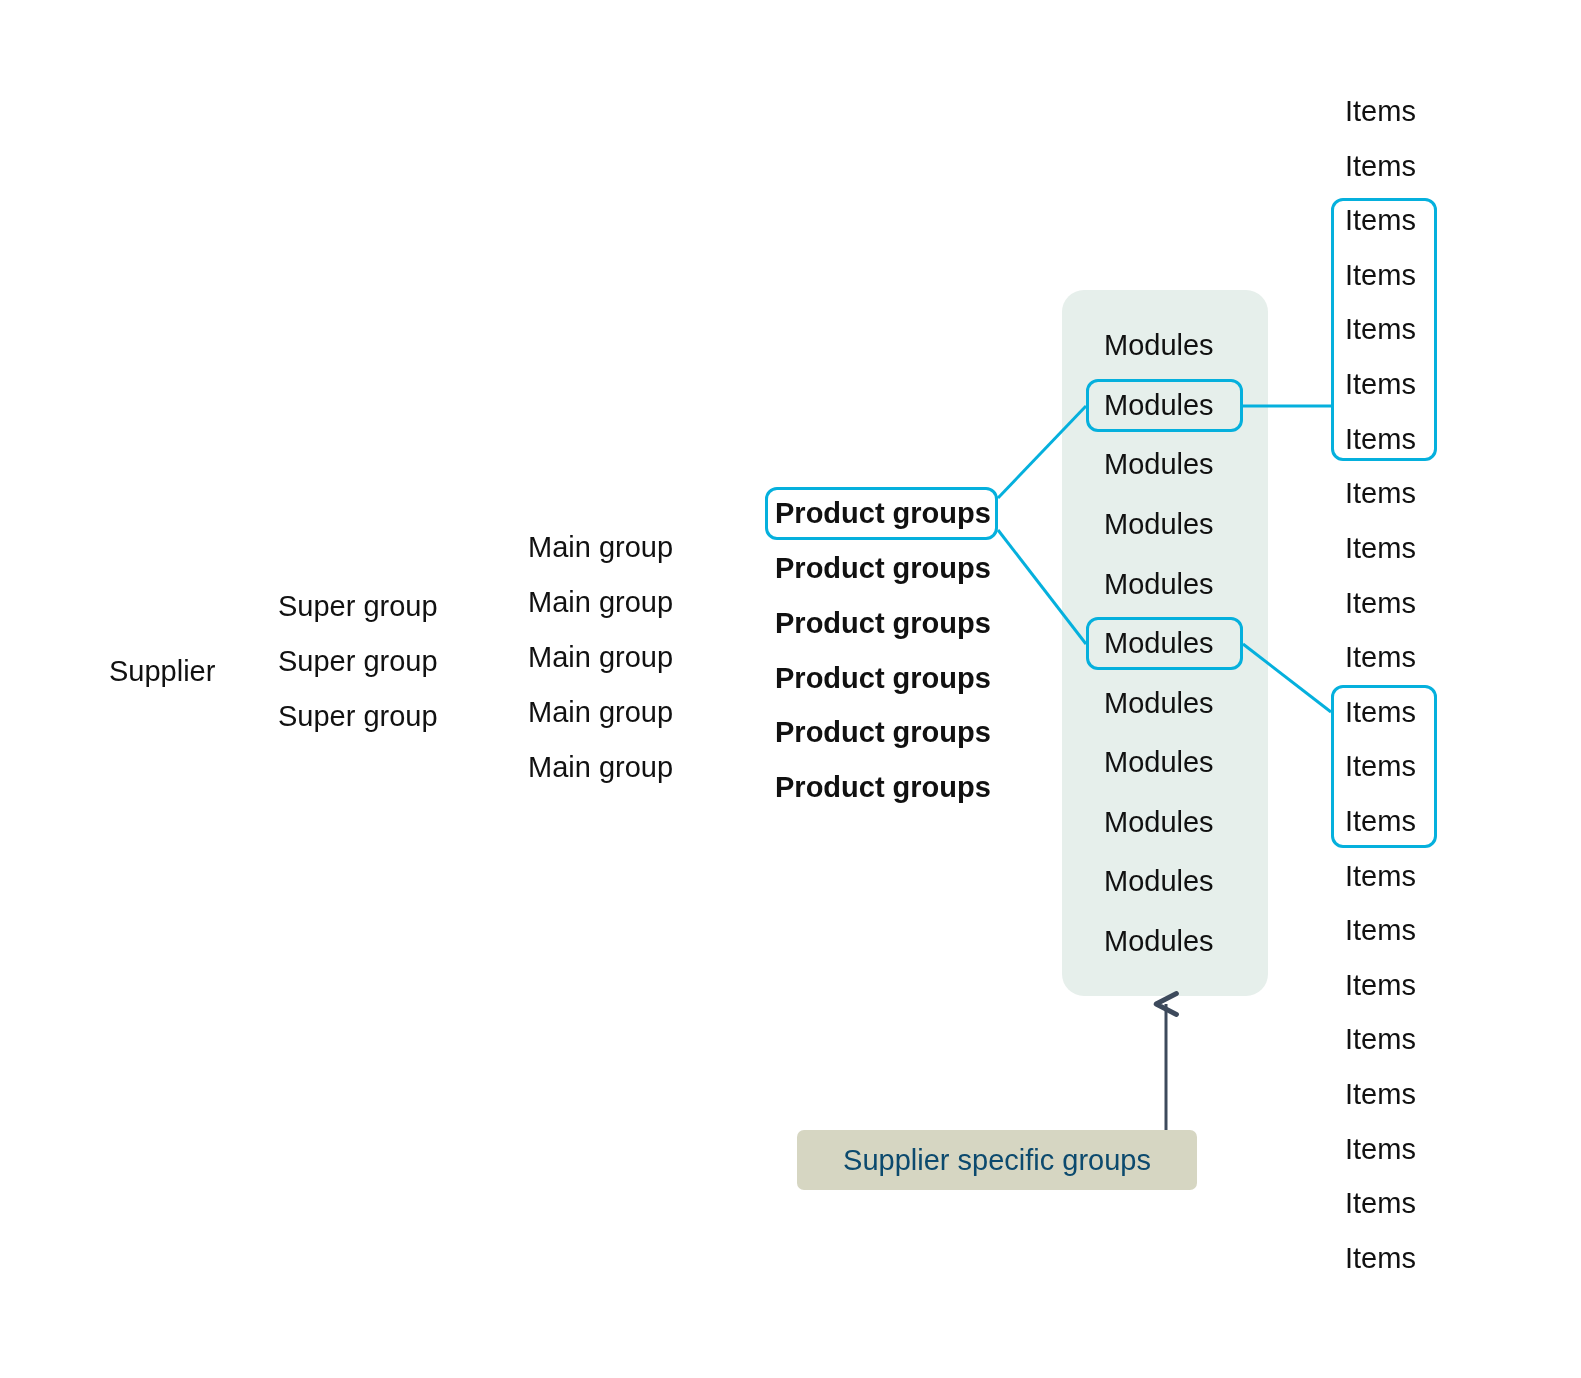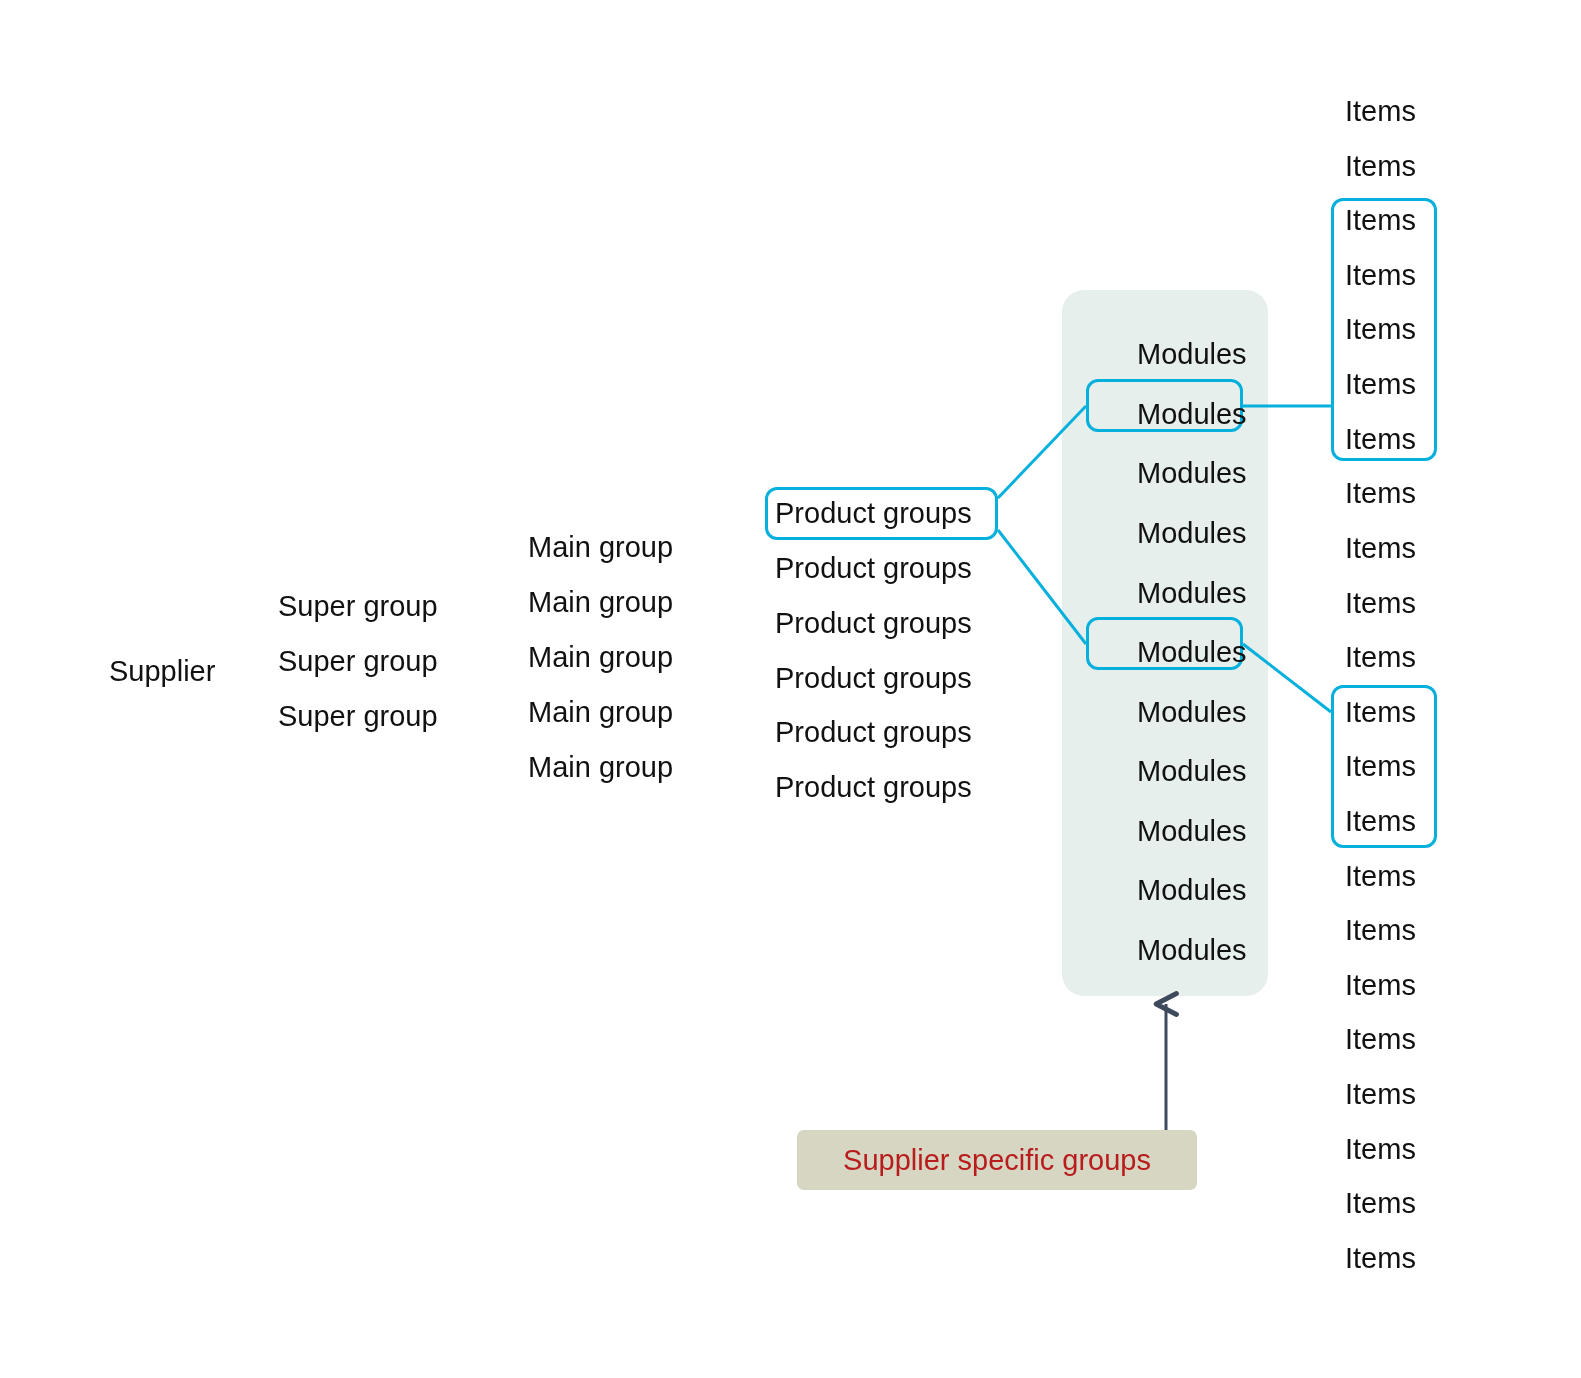--- a/index.html
+++ b/index.html
@@ -19,22 +19,22 @@
     position: absolute;
     font-size: 29px;
     line-height: 1;
     color: #111111;
     white-space: nowrap;
     transform: translateY(-50%);
   }
   .col-supplier   { left: 85px; margin-left: 24px; }
   .col-super      { left: 278px; }
   .col-main       { left: 528px; }
-  .col-product    { left: 775px; }
-  .col-modules    { left: 1137px; margin-top: 9px; }
+  .col-product    { left: 775px; font-weight: bold; }
+  .col-modules    { left: 1104px; }
   .col-items      { left: 1345px; }
 
   
   #modules-panel {
     position: absolute;
     left: 1062px;
     top: 290px;
     width: 206px;
     height: 706px;
     background: #e6efeb;
@@ -62,21 +62,21 @@
   #ssg-box {
     position: absolute;
     left: 797px; top: 1130px;
     width: 400px; height: 60px;
     background: #d6d6c2;
     border-radius: 7px;
     display: flex;
     align-items: center;
     justify-content: center;
     font-size: 29px;
-    color: #b91c1c;
+    color: #0c4a6e;
   }
 
   #connectors, #arrow-layer {
     position: absolute;
     left: 0; top: 0;
     width: 1581px; height: 1378px;
     pointer-events: none;
   }
   #connectors { z-index: 3; }
   #arrow-layer { z-index: 2; }

